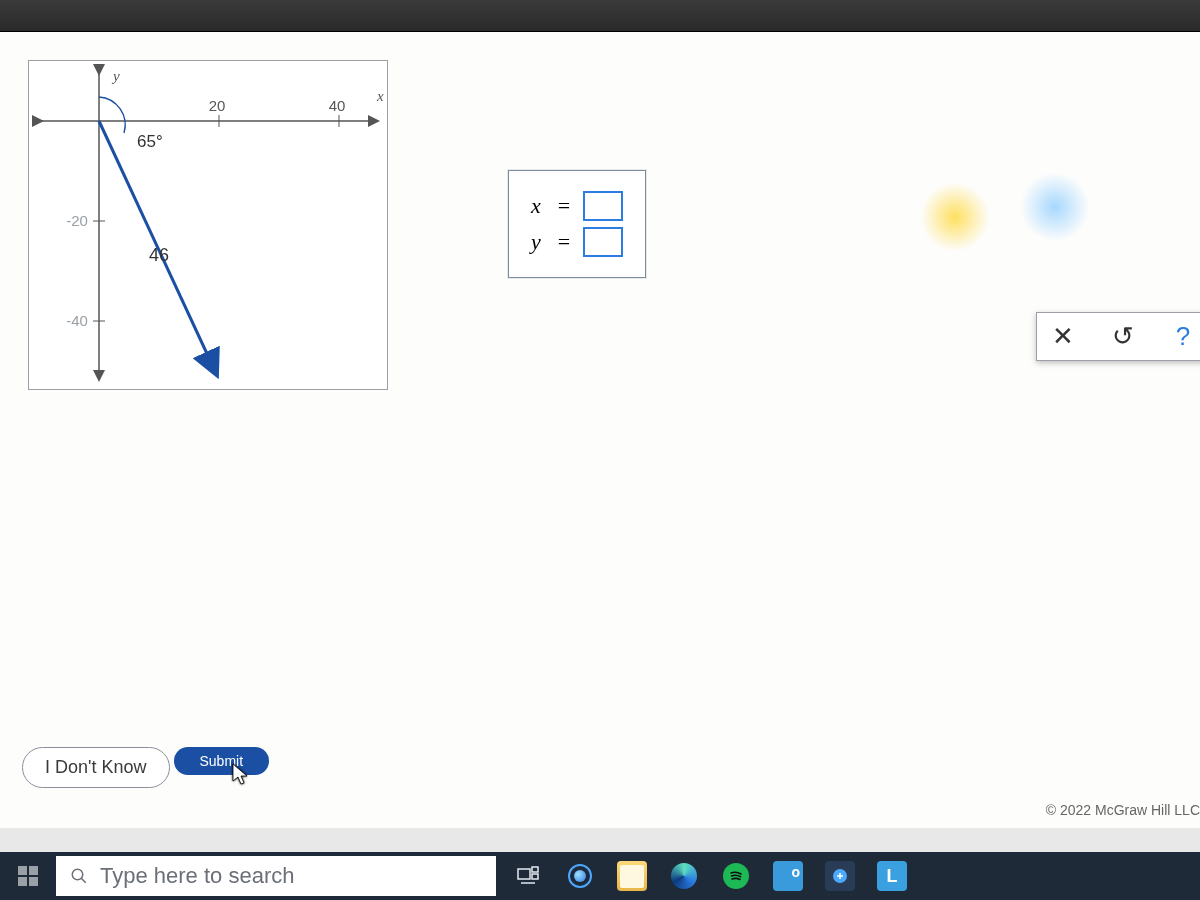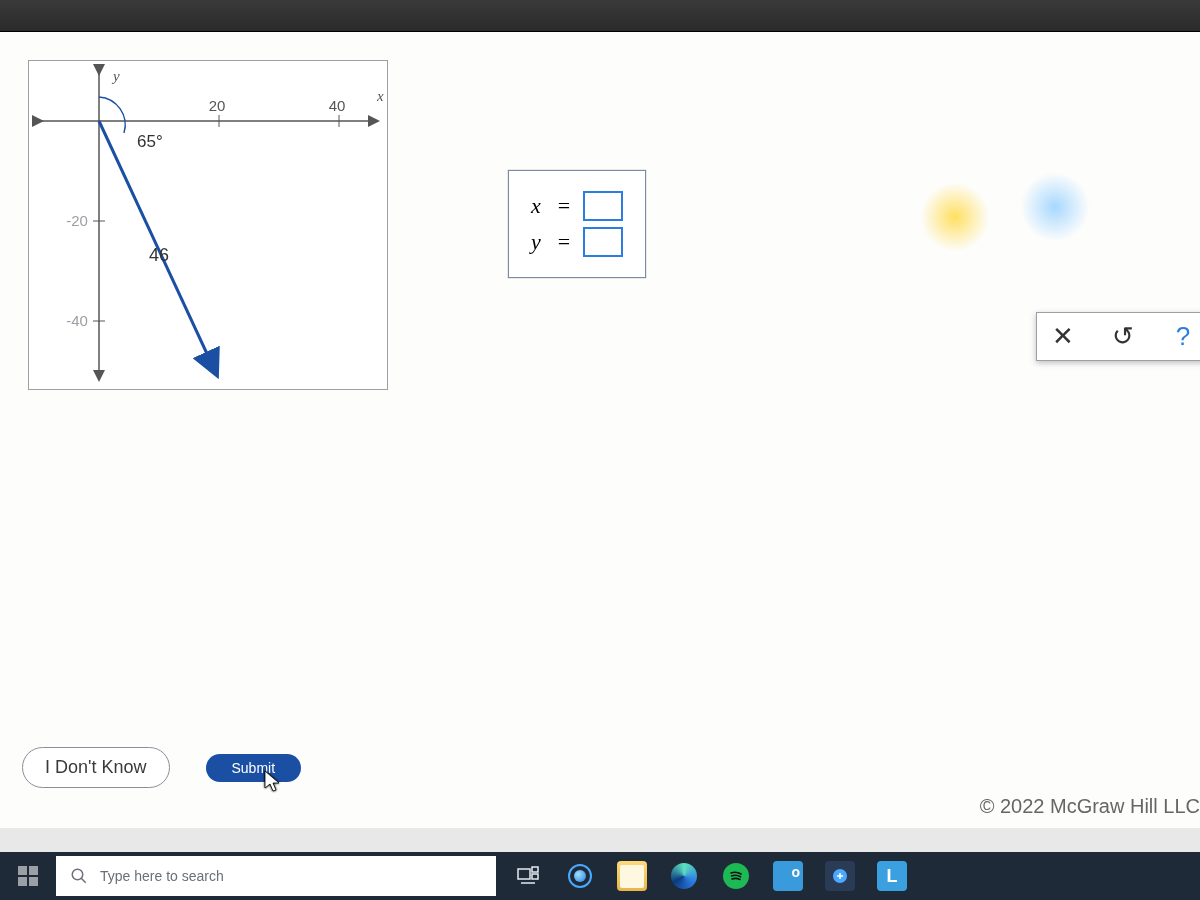--- a/index.html
+++ b/index.html
@@ -65,21 +65,21 @@
     display: flex; gap: 28px;
     align-items: center;
     font-size: 26px;
     color: #333;
   }
   .tool-btn { cursor: pointer; width: 32px; text-align: center; }
 
   .buttons-row {
     position: absolute;
     left: 22px; bottom: 40px;
-    display: flex; gap: 36px; align-items: center;
+    display: flex; gap: 4px; align-items: flex-start;
   }
   .btn-secondary {
     border: 1.5px solid #8a8f99;
     background: #fff;
     color: #3a3a3a;
     border-radius: 22px;
     padding: 9px 22px;
     font-size: 18px;
     cursor: pointer;
   }
@@ -97,21 +97,21 @@
     position: absolute;
     left: 58px; top: 16px;
     font-size: 20px; color: #fff;
     filter: drop-shadow(0 0 1px #000);
     pointer-events: none;
   }
 
   .copyright {
     position: absolute;
     right: 0; bottom: 10px;
-    font-size: 20px; color: #666;
+    font-size: 14px; color: #666;
   }
 
   .taskbar {
     position: absolute;
     left: 0; bottom: 0; right: 0;
     height: 48px;
     background: #1f2a38;
     display: flex;
     align-items: center;
     padding: 0 0 0 0;
@@ -123,21 +123,21 @@
     display: flex; align-items: center; justify-content: center;
     cursor: pointer;
   }
   .win-grid { display: grid; grid-template-columns: 9px 9px; grid-template-rows: 9px 9px; gap: 2px; }
   .win-grid span { background: #9aa0a6; }
   .search-field {
     display: flex; align-items: center;
     height: 40px; width: 440px;
     background: #fff; color: #6a6f78;
     padding: 0 14px; gap: 12px;
-    font-size: 14px;
+    font-size: 22px;
   }
   .search-field svg { width: 18px; height: 18px; stroke:#6a6f78; }
   .task-icons { display: flex; align-items: center; gap: 8px; margin-left: 10px; }
   .t-icon {
     width: 44px; height: 40px;
     display: flex; align-items: center; justify-content: center;
     cursor: pointer; color: #e6eaf0;
   }
   .tile { width: 30px; height: 30px; border-radius: 4px; display:flex;align-items:center;justify-content:center;font-weight:bold;font-size:18px;}
 

